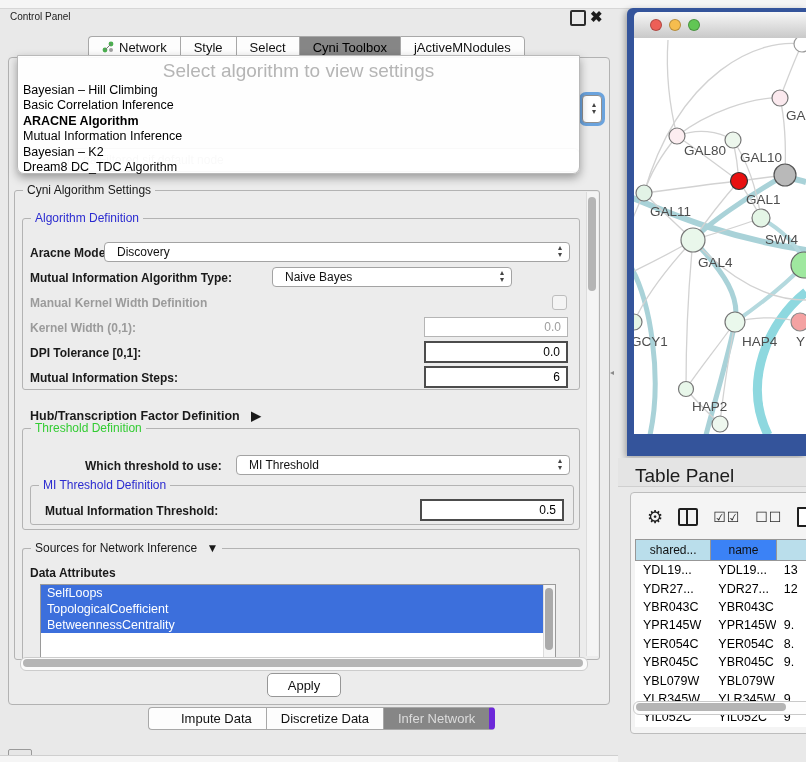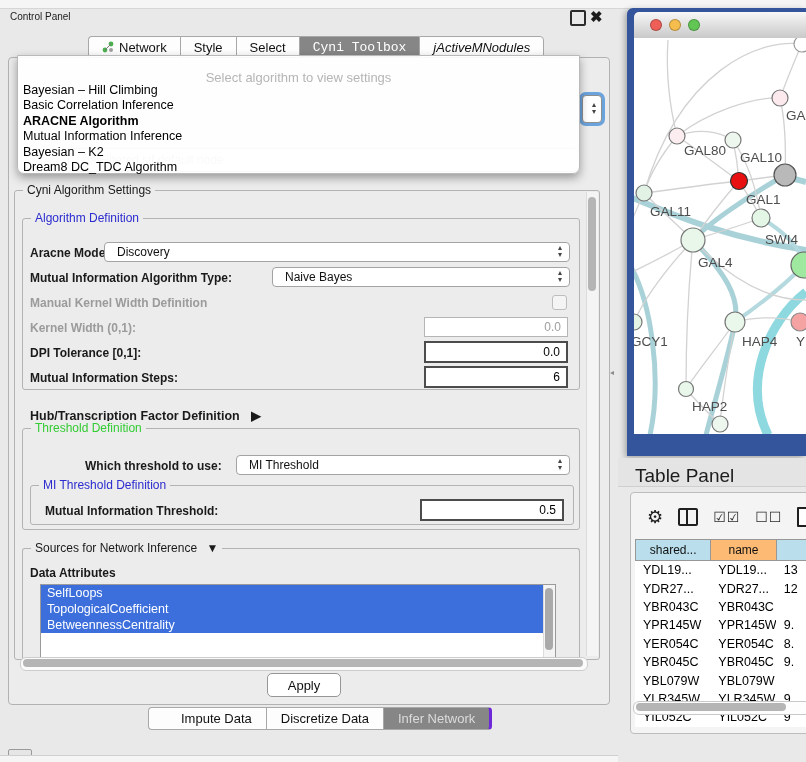--- a/index.html
+++ b/index.html
@@ -7,22 +7,22 @@
   .screen{position:relative;width:806px;height:762px;background:#e9e9e9;overflow:hidden;}
   .topstrip{position:absolute;left:0;top:0;width:806px;height:8px;background:#f5f5f5;border-bottom:1px solid #d6d6d6;}
   
   .cp-title{position:absolute;left:10px;top:11px;font-size:10px;color:#1c1c1c;}
   .cp-float{position:absolute;left:570px;top:10px;width:12px;height:12px;border:2px solid #2b2b2b;border-radius:2px;}
   .cp-close{position:absolute;left:590px;top:8px;font-size:15px;font-weight:bold;color:#1c1c1c;}
   .tabrow{position:absolute;left:88px;top:36px;display:flex;z-index:5;}
   .tab{height:20px;padding:0 13px;display:flex;align-items:center;gap:5px;font-size:13px;color:#111;
        background:#fdfdfd;border:1px solid #a8a8a8;border-right:none;}
   .tab:first-child{border-radius:4px 0 0 0;}
-  .tab:last-child{border-right:1px solid #a8a8a8;border-radius:0 4px 0 0;font-style:italic;}
-  .tab.sel{background:#868686;color:#ffffff;font-family:Liberation Mono, monospace;}
+  .tab:last-child{border-right:1px solid #a8a8a8;border-radius:0 4px 0 0;}
+  .tab.sel{background:#868686;color:#000000;}
   .outer-panel{position:absolute;left:8px;top:57px;width:600px;height:646px;background:#ececec;
        border:1px solid #b2b2b2;border-radius:4px;}
   .group{position:absolute;border:1px solid #b3b3b3;border-radius:3px;background:#ececec;}
   .gtitle{position:absolute;top:-8px;left:8px;background:#ececec;padding:0 4px;font-size:12px;color:#1a1a1a;white-space:nowrap;}
   .gtitle.blue{color:#2b2bd0;}
   .gtitle.green{color:#33cc33;}
   .flabel{position:absolute;font-size:12px;font-weight:bold;color:#1a1a1a;white-space:nowrap;}
   .flabel.dis{color:#9b9b9b;}
   .combo{position:absolute;background:#fff;border:1px solid #a3a3a3;border-radius:4px;height:20px;
        display:flex;align-items:center;font-size:12px;color:#111;padding-left:12px;box-sizing:border-box;}
@@ -37,26 +37,26 @@
   .hscroll{position:absolute;height:12px;background:#fbfbfb;border:1px solid #cccccc;border-radius:6px;}
   .hthumb{position:absolute;top:1px;height:8px;background:#b5b5b5;border-radius:4px;}
   .listbox{position:absolute;background:#ffffff;border:1px solid #9a9a9a;overflow:hidden;}
   .litem{height:16px;font-size:12.5px;color:#fff;background:#3c6fdc;display:flex;align-items:center;padding-left:6px;width:496px;}
   .applybtn{position:absolute;left:267px;top:673px;width:72px;height:22px;background:#ffffff;border:1px solid #969696;
        border-radius:5px;font-size:13px;color:#111;display:flex;align-items:center;justify-content:center;}
   .btabrow{position:absolute;left:148px;top:707px;display:flex;z-index:4;}
   .btab{height:21px;padding:0 14px;display:flex;align-items:center;font-size:13px;color:#111;background:#fdfdfd;
        border:1px solid #a8a8a8;border-right:none;}
   .btab:first-child{border-radius:4px 0 0 4px;padding-left:32px;}
-  .btab:last-child{border-right:3px solid #6d28d9;border-radius:0 4px 4px 0;}
+  .btab:last-child{border-right:6px solid #6d28d9;border-radius:0 4px 4px 0;}
   .btab.sel{background:#868686;color:#dcdcdc;}
   
   .popup{position:absolute;left:17px;top:55px;width:561px;height:117px;background:rgba(255,255,255,0.93);
        border:1px solid #b9b9b9;border-radius:0 0 7px 7px;box-shadow:0 4px 10px rgba(0,0,0,0.35);z-index:50;}
-  .popup .ph{position:absolute;left:0;top:14px;width:100%;text-align:center;font-size:13px;color:#b5b5b5;}
+  .popup .ph{position:absolute;left:0;top:4px;width:100%;text-align:center;font-size:19px;color:#b5b5b5;}
   .popup .items{position:absolute;left:5px;top:26px;right:5px;}
   .pitem{height:15.5px;font-size:12.5px;color:#000;display:flex;align-items:center;}
   .pitem.bold{font-weight:bold;}
   .ghost-combo{position:absolute;left:68px;top:148px;width:512px;height:24px;border:1px solid #aaa;border-radius:6px;
        background:#fff;z-index:40;display:flex;align-items:center;font-size:12px;color:#a9a9a9;padding-left:14px;box-sizing:border-box;}
   .focus-stepper{position:absolute;left:582px;top:95px;width:18px;height:26px;background:#fff;border:1px solid #8f8f8f;
        border-radius:4px;box-shadow:0 0 0 3px #6ba3dd;z-index:41;}
   
   .netwin{position:absolute;left:627px;top:8px;width:179px;height:448px;background:#34549b;border-radius:6px 0 0 0;
        box-shadow:-2px 2px 6px rgba(0,0,0,0.3);}
@@ -70,21 +70,21 @@
   .tp-box{position:absolute;left:630px;top:492px;width:176px;height:240px;background:#f4f4f4;border:1px solid #bdbdbd;
        border-radius:4px 0 0 4px;overflow:hidden;}
   .tp-toolbar{position:absolute;left:0;top:8px;width:100%;height:32px;display:flex;align-items:center;gap:15px;padding-left:16px;}
   .gear{font-size:18px;color:#1f1f1f;line-height:18px;}
   .colicon{width:16px;height:14px;border:2px solid #1f1f1f;border-radius:2px;position:relative;}
   .colicon:before{content:"";position:absolute;left:6px;top:0;width:2px;height:14px;background:#1f1f1f;}
   .cbpair{font-size:14px;color:#2a2a2a;letter-spacing:1px;}
   .docicon{width:12px;height:16px;border:2px solid #1f1f1f;border-radius:1px;background:#fff;}
   .tp-table{position:absolute;left:4px;top:46px;width:220px;}
   .tp-head{display:flex;}
-  .th{height:22px;box-sizing:border-box;border:1px solid #979797;border-right:none;background:#fdba74;
+  .th{height:22px;box-sizing:border-box;border:1px solid #979797;border-right:none;background:#3b82f6;
       font-size:12px;color:#111;display:flex;align-items:center;justify-content:center;}
   .th.hl{background:#badeeb;}
   .th:last-child{border-right:1px solid #979797;}
   .tp-rows{background:#fff;}
   .tr{display:flex;height:18.4px;align-items:center;background:#fff;}
   .td{font-size:12.5px;color:#000;padding-left:8px;box-sizing:border-box;white-space:nowrap;overflow:hidden;}
   .tp-hscroll{position:absolute;left:2px;top:208px;width:200px;height:12px;background:#fdfdfd;border:1px solid #c9c9c9;border-radius:6px;}
   .bstrip{position:absolute;left:0;top:755px;width:618px;height:7px;background:#f5f5f5;border-top:1px solid #cfcfcf;}
   .corner-tab{position:absolute;left:8px;top:749px;width:22px;height:13px;background:#e6e6e6;border:1px solid #9a9a9a;border-radius:2px;}
   .splitter{position:absolute;left:610px;top:368px;width:7px;height:10px;color:#8a8a8a;font-size:8px;line-height:10px;}
@@ -138,21 +138,21 @@
   </div>
   <div class="flabel" style="left:30px;top:246px;">Aracne Mode:</div>
   <div class="combo" style="left:104px;top:242px;width:466px;">
     <span>Discovery</span>
     <span class="spin">
         <span>▴</span>
         <span>▾</span>
       </span>
   </div>
   <div class="flabel" style="left:30px;top:271px;">Mutual Information Algorithm Type:</div>
-  <div class="combo" style="left:272px;top:267px;width:298px;">
+  <div class="combo" style="left:272px;top:267px;width:240px;">
     <span>Naive Bayes</span>
     <span class="spin">
         <span>▴</span>
         <span>▾</span>
       </span>
   </div>
   <div class="flabel dis" style="left:30px;top:296px;">Manual Kernel Width Definition</div>
   <div class="cbox" style="left:552px;top:295px;"></div>
   <div class="flabel dis" style="left:30px;top:321px;">Kernel Width (0,1):</div>
   <div class="tfield dis" style="left:424px;top:317px;width:144px;">0.0</div>

